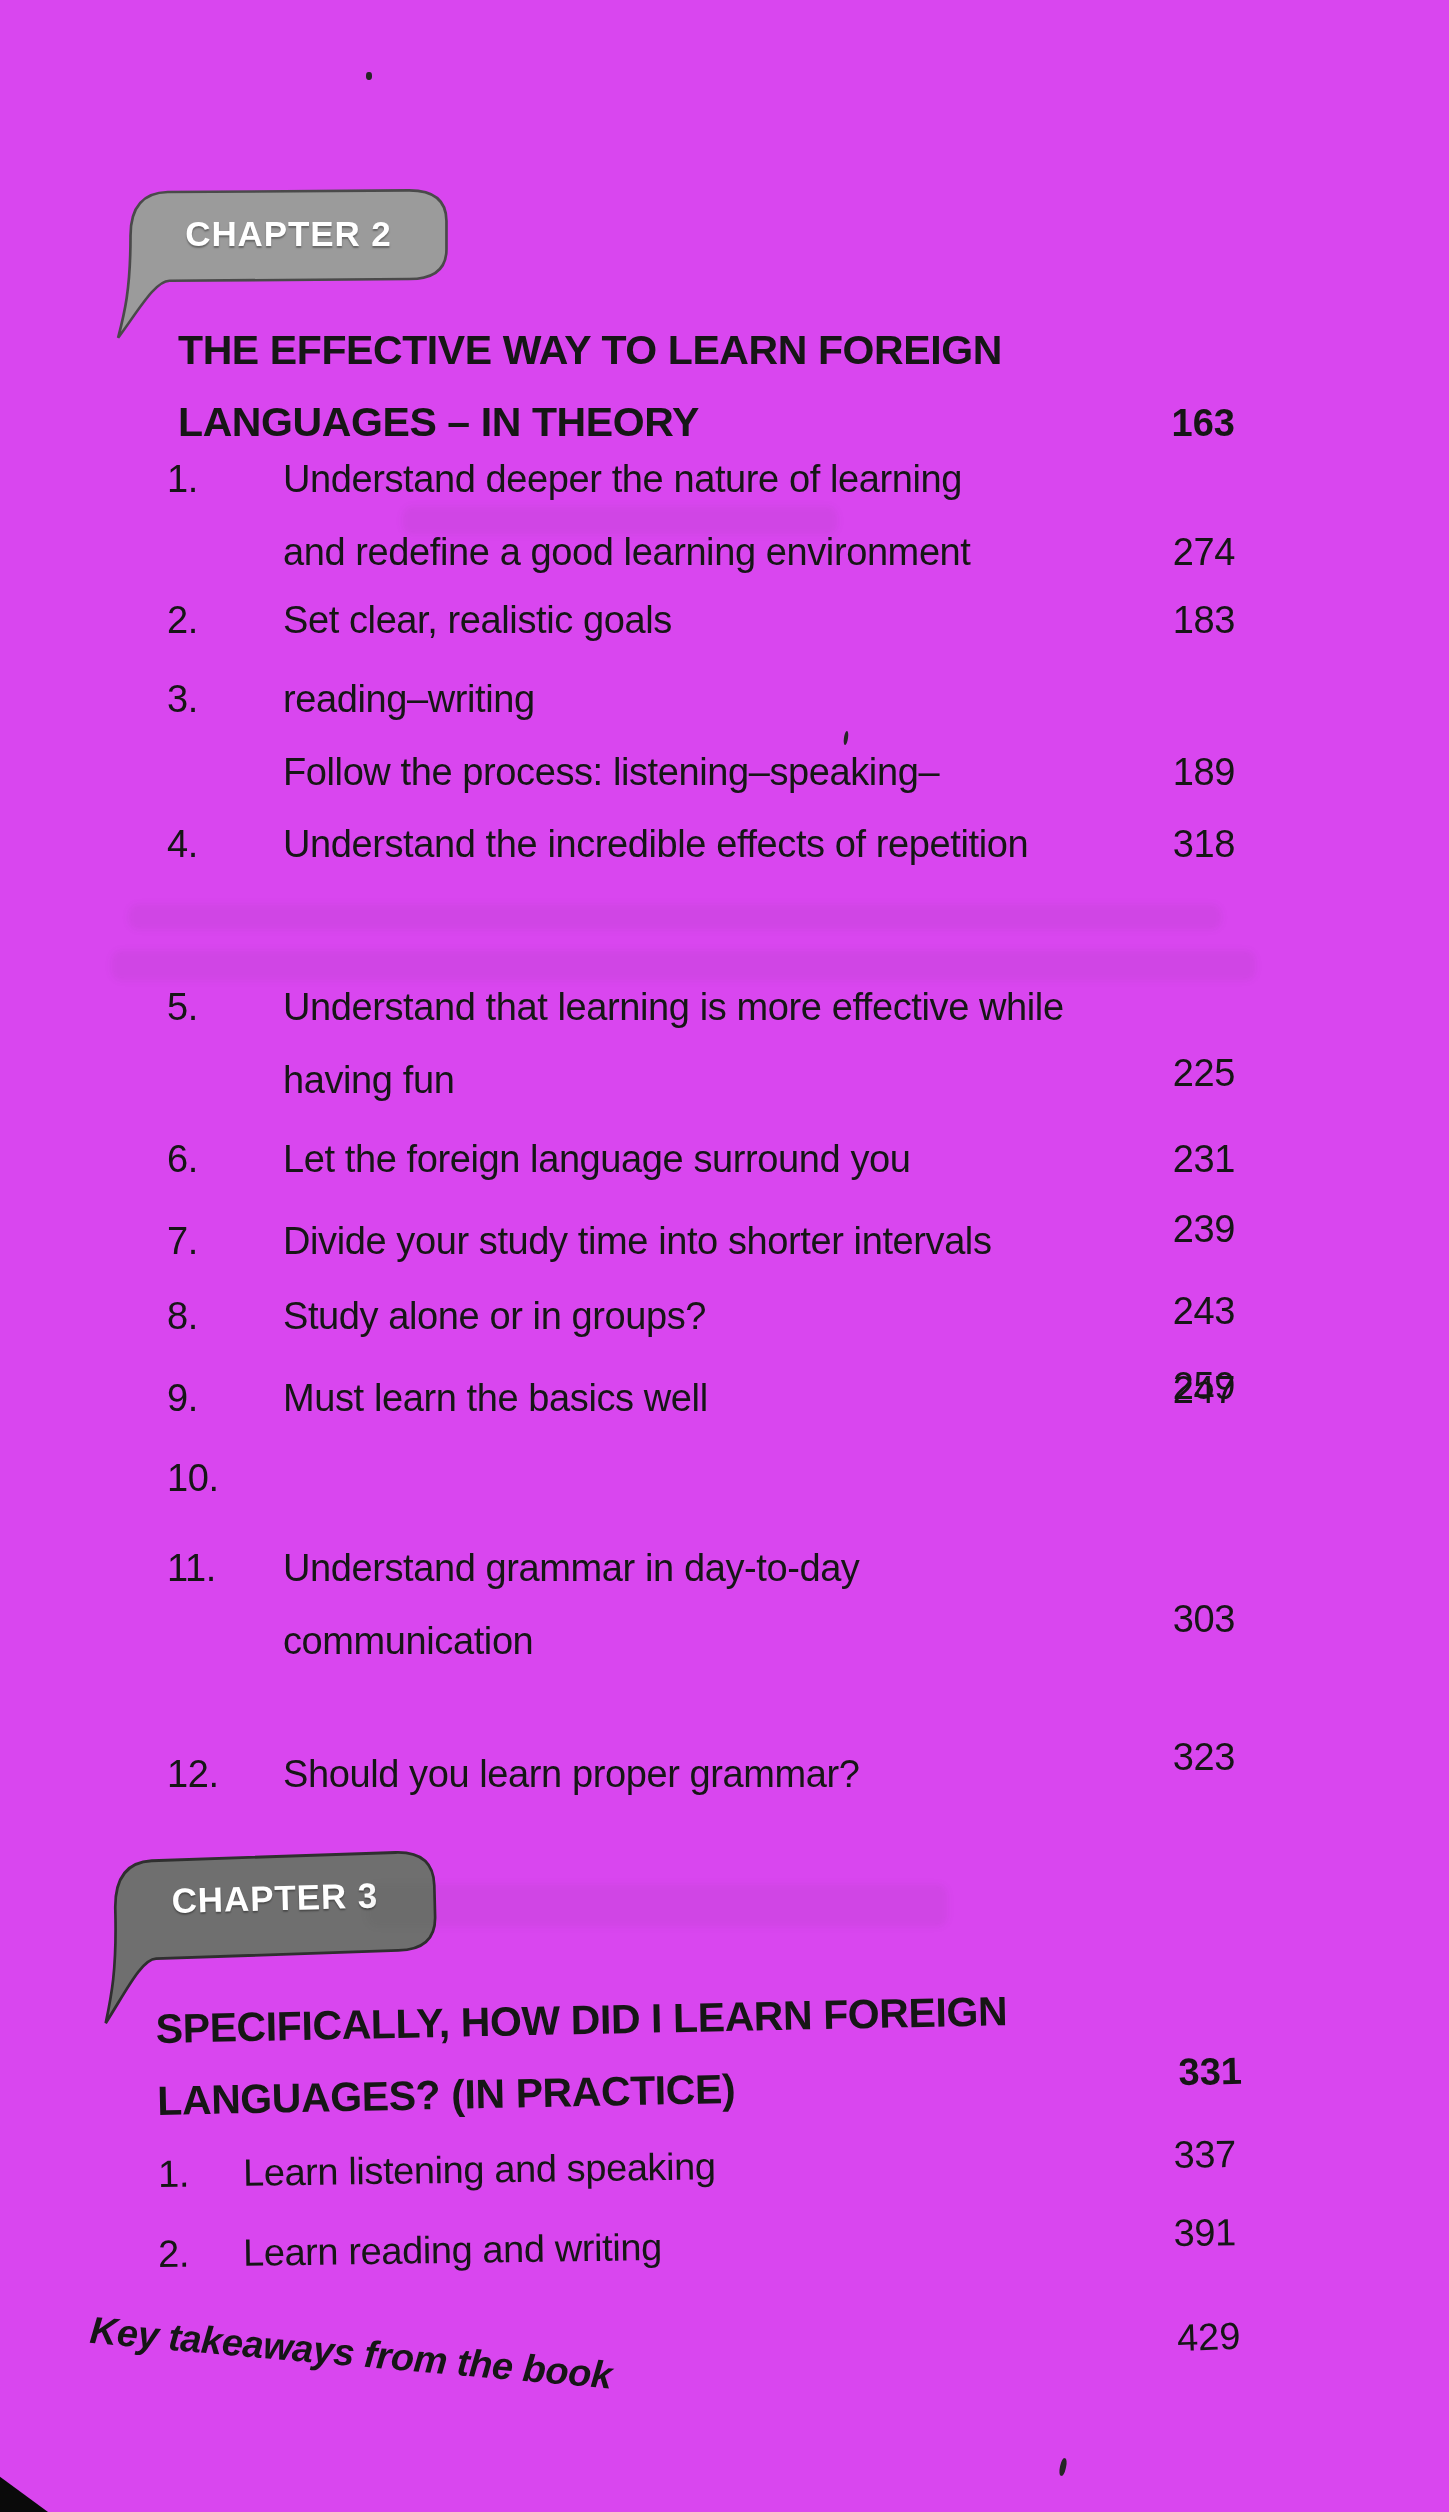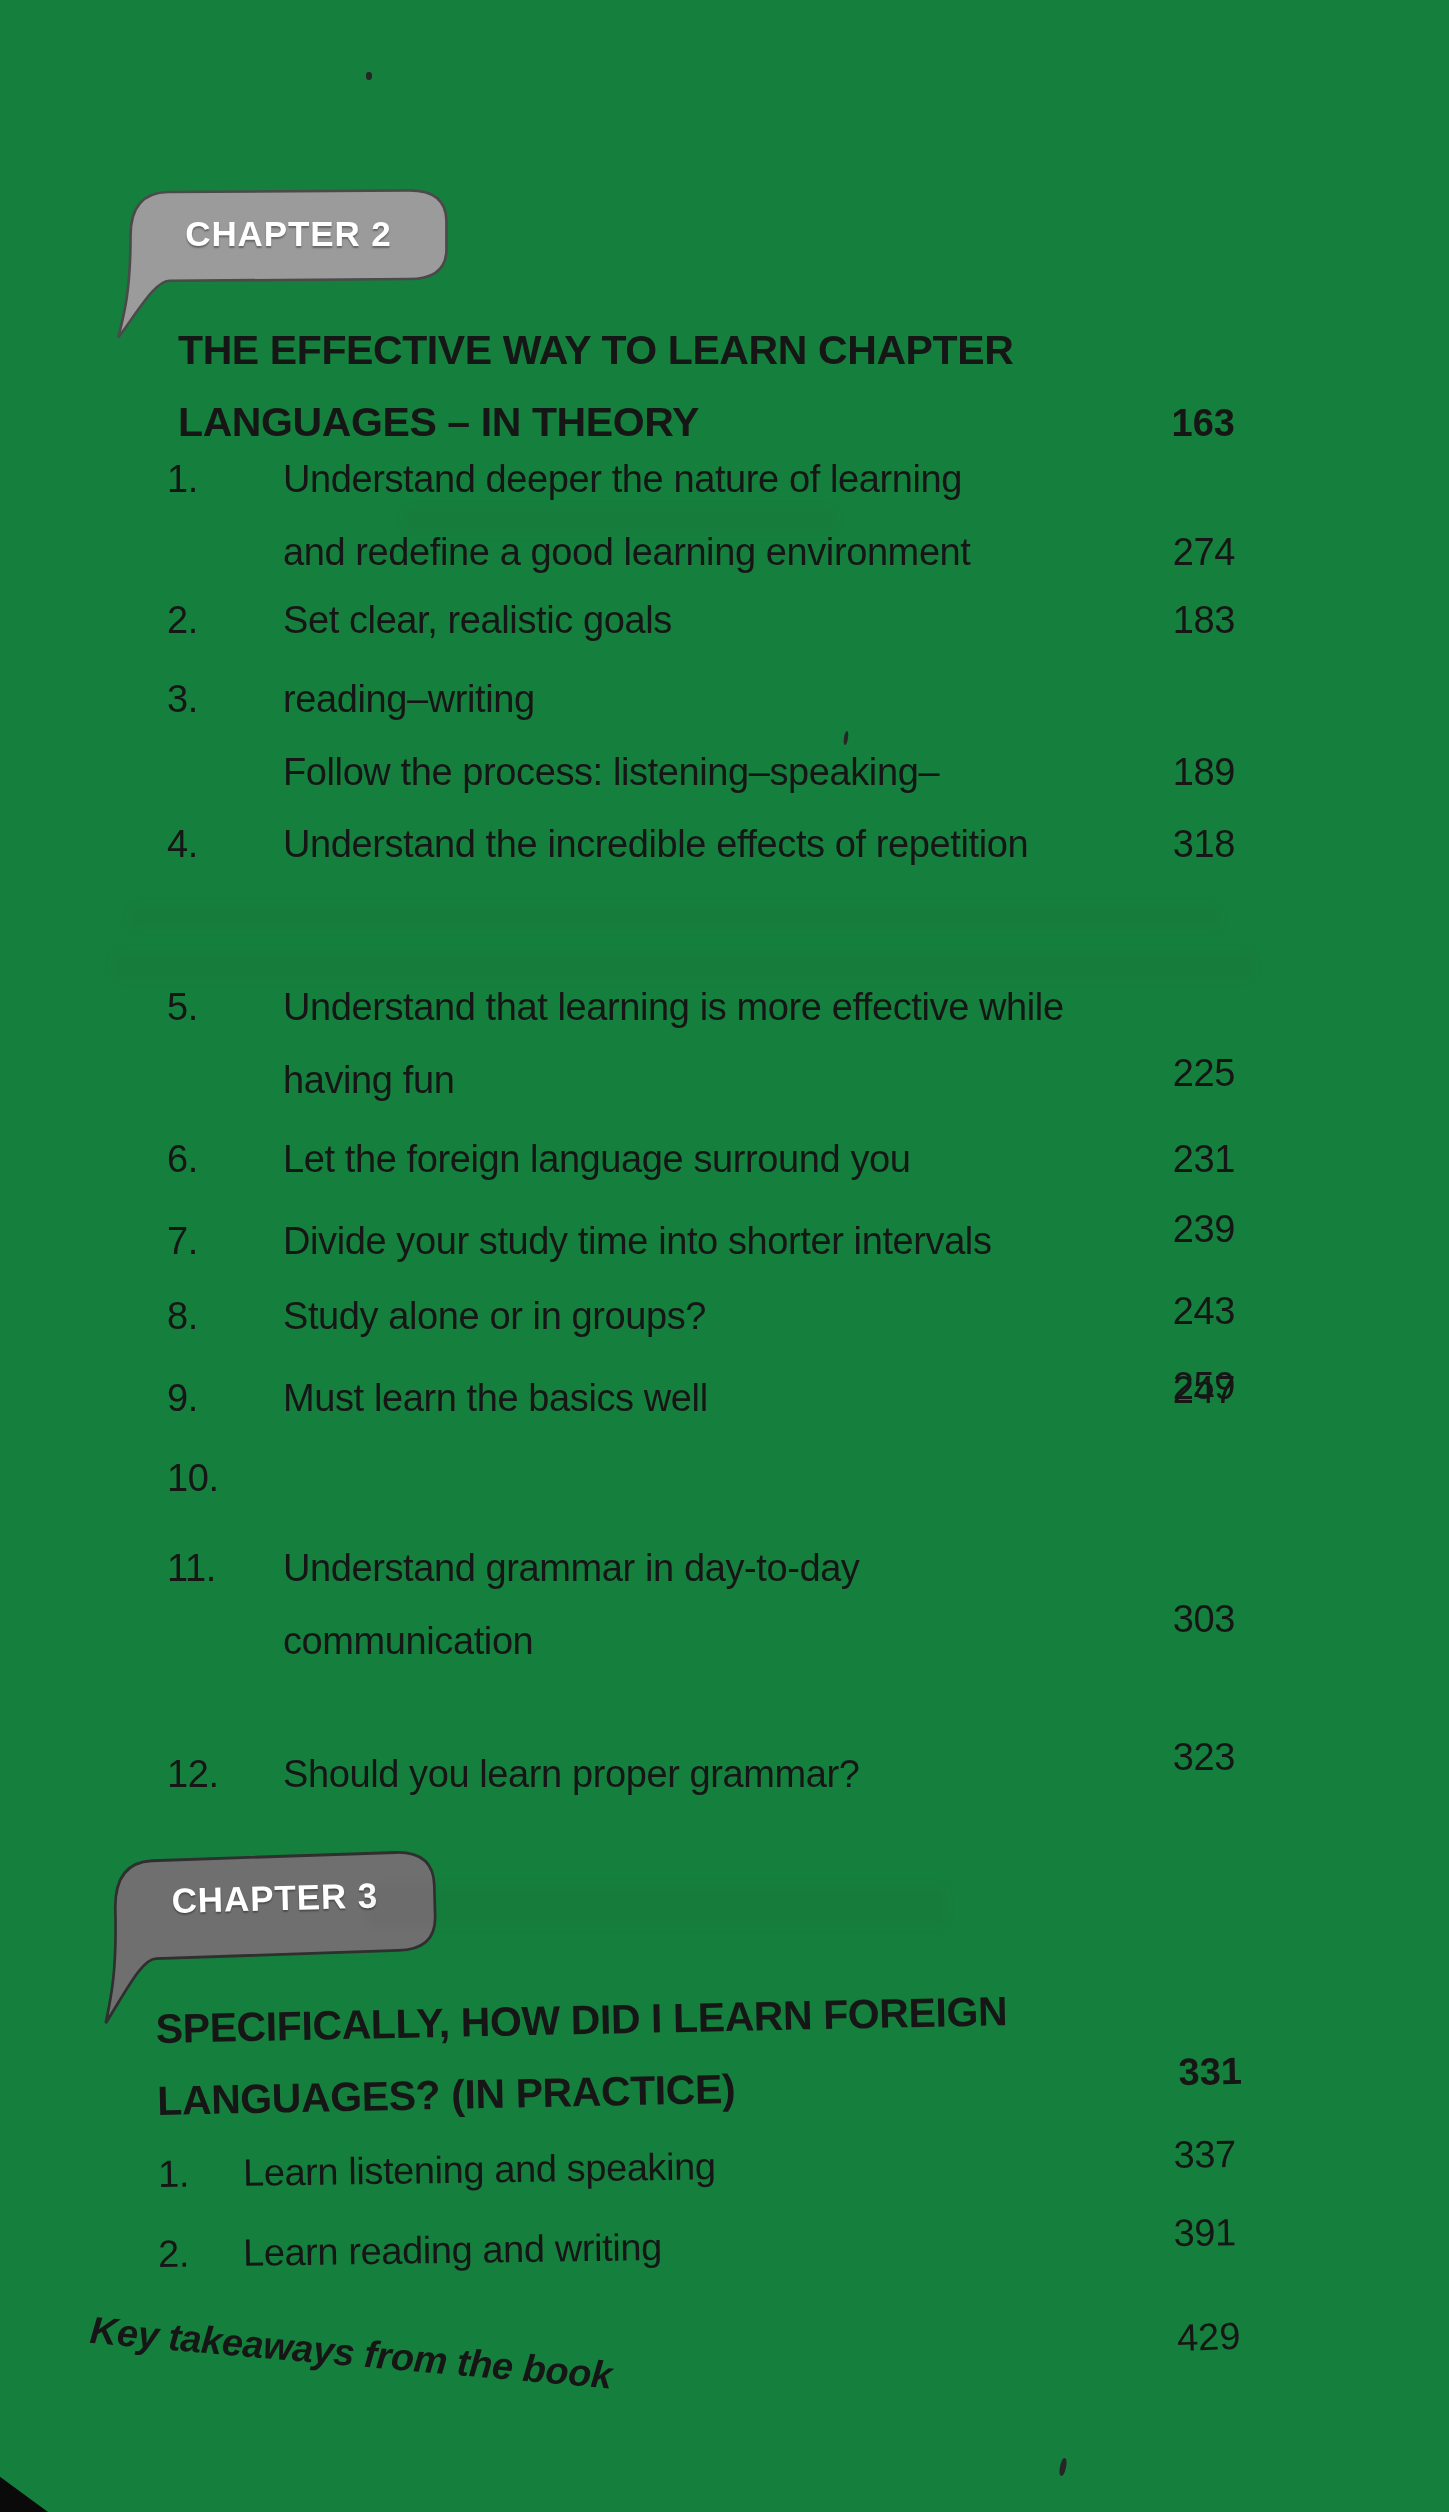--- a/index.html
+++ b/index.html
@@ -1,19 +1,19 @@
 <!DOCTYPE html>
 <html style="--badge2: #9b9b9b; --badge3: #6f6f6f; --text: #161616;font-size:13.7px"><head>
 <meta charset="utf-8">
 <style>
   html,body{margin:0;padding:0;background:#e8e8e8;}
   .page{
     position:relative;
     width:1449px;height:2512px;
-    background:#15803d;
+    background:#d946ef;
     overflow:hidden;
     font-family:"Liberation Sans", sans-serif;
     color:#161616;
   }
   
   .badge{position:absolute;}
   .badge svg{display:block;}
   .bubble2 path{fill:var(--badge2,#9b9b9b);stroke:#4a4a4a;stroke-width:3;}
   .bubble3 path{fill:var(--badge3,#6f6f6f);stroke:#2f2f2f;stroke-width:3;}
   .badge .badge-label{
@@ -84,21 +84,21 @@
                L 378 80
                Q 378 115 336 115
                L 66 117
                C 50 117, 32 150, 8 184 Z"></path>
     </svg>
     <span class="badge-label">CHAPTER 2</span>
   </div>
 
   <div class="chap-header hdr2">
     <div class="chap-title">
-      <span class="ln">THE EFFECTIVE WAY TO LEARN CHAPTER</span>
+      <span class="ln">THE EFFECTIVE WAY TO LEARN FOREIGN</span>
       <span class="ln">LANGUAGES – IN THEORY</span>
     </div>
     <span class="chap-page">163</span>
   </div>
 
   <div class="row" style="top:443px">
     <span class="num">1.</span>
     <span class="txt">
       <span class="ln">Understand deeper the nature of learning</span>
       <span class="ln">and redefine a good learning environment</span>

